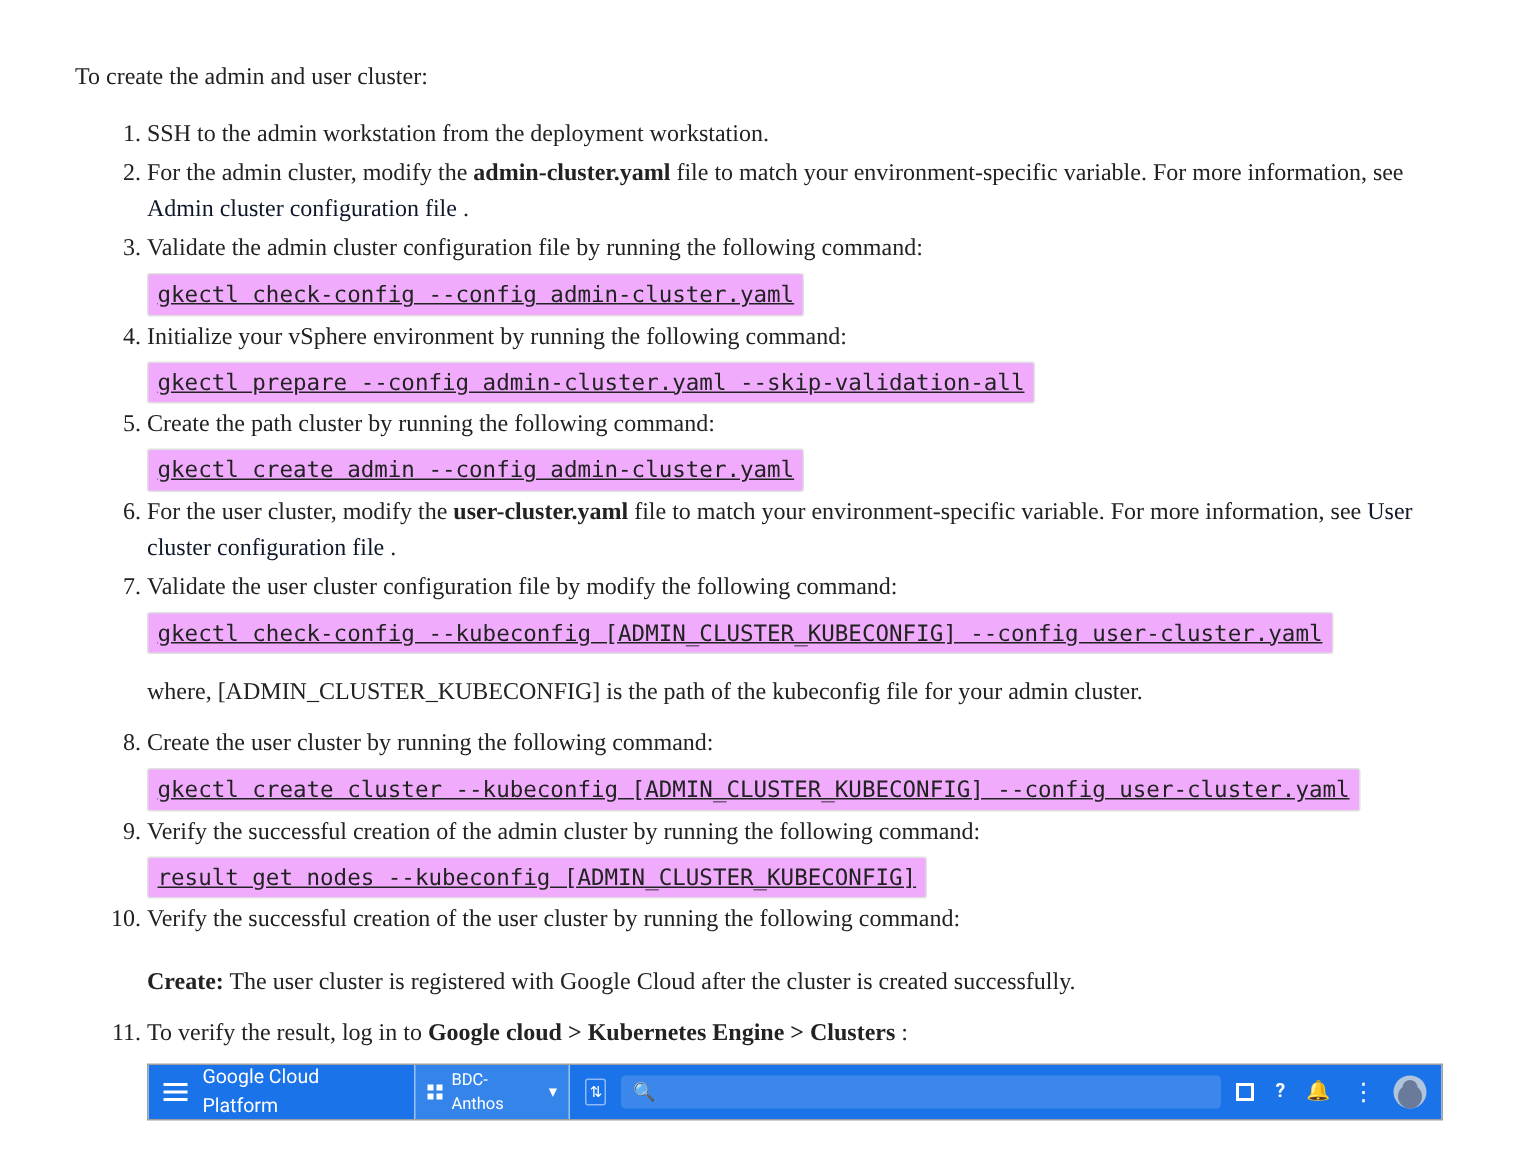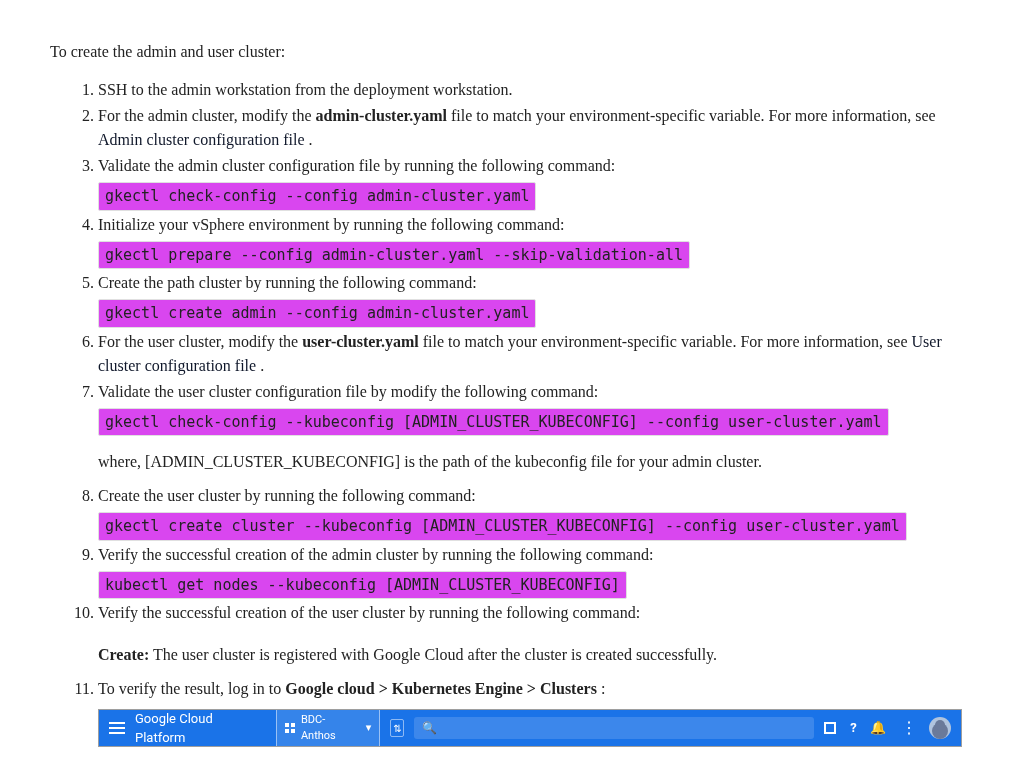--- a/index.html
+++ b/index.html
@@ -12,26 +12,27 @@
     line-height: 1.5;
   }
   .intro { margin-bottom: 14px; }
   ol { list-style: decimal; padding-left: 48px; }
   ol > li { padding-left: 0px; margin-bottom: 2px; }
   ol > li::marker { font-variant-numeric: tabular-nums; }
   .sub { margin-top: 2px; }
   code.inline {
     font-family: "DejaVu Sans Mono", "Courier New", monospace;
     font-size: 15px;
-    background: #d946ef;
+    background: #f0abfc;
     border: 1px solid #e0e0e0;
     border-radius: 2px;
     padding: 2px 6px;
     display: inline-block;
     margin-top: 2px;
+    text-decoration: underline;
   }
   a.link { color: #0f172a; text-decoration: none; }
   .bold { font-weight: bold; }
   .where { margin-top: 14px; margin-bottom: 10px; }
   .result { margin-top: 18px; margin-bottom: 10px; }
 
   
   .gcp-wrap {
     width: 864px;
     margin-top: 8px;
@@ -132,21 +133,21 @@
     <p class="where">where, [ADMIN_CLUSTER_KUBECONFIG] is the path of the kubeconfig file for your admin cluster.</p>
   </li>
 
   <li>
     <span>Create the user cluster by running the following command:</span>
     <div class="sub"><code class="inline">gkectl create cluster --kubeconfig [ADMIN_CLUSTER_KUBECONFIG] --config user-cluster.yaml</code></div>
   </li>
 
   <li>
     <span>Verify the successful creation of the admin cluster by running the following command:</span>
-    <div class="sub"><code class="inline">kubectl get nodes --kubeconfig [ADMIN_CLUSTER_KUBECONFIG]</code></div>
+    <div class="sub"><code class="inline">result get nodes --kubeconfig [ADMIN_CLUSTER_KUBECONFIG]</code></div>
   </li>
 
   <li>
     <span>Verify the successful creation of the user cluster by running the following command:</span>
     <p class="result"><span class="bold">Create:</span><span> The user cluster is registered with Google Cloud after the cluster is created successfully.</span></p>
   </li>
 
   <li>
     <span>To verify the result, log in to </span><span class="bold">Google cloud &gt; Kubernetes Engine &gt; Clusters</span><span> :</span>
 

